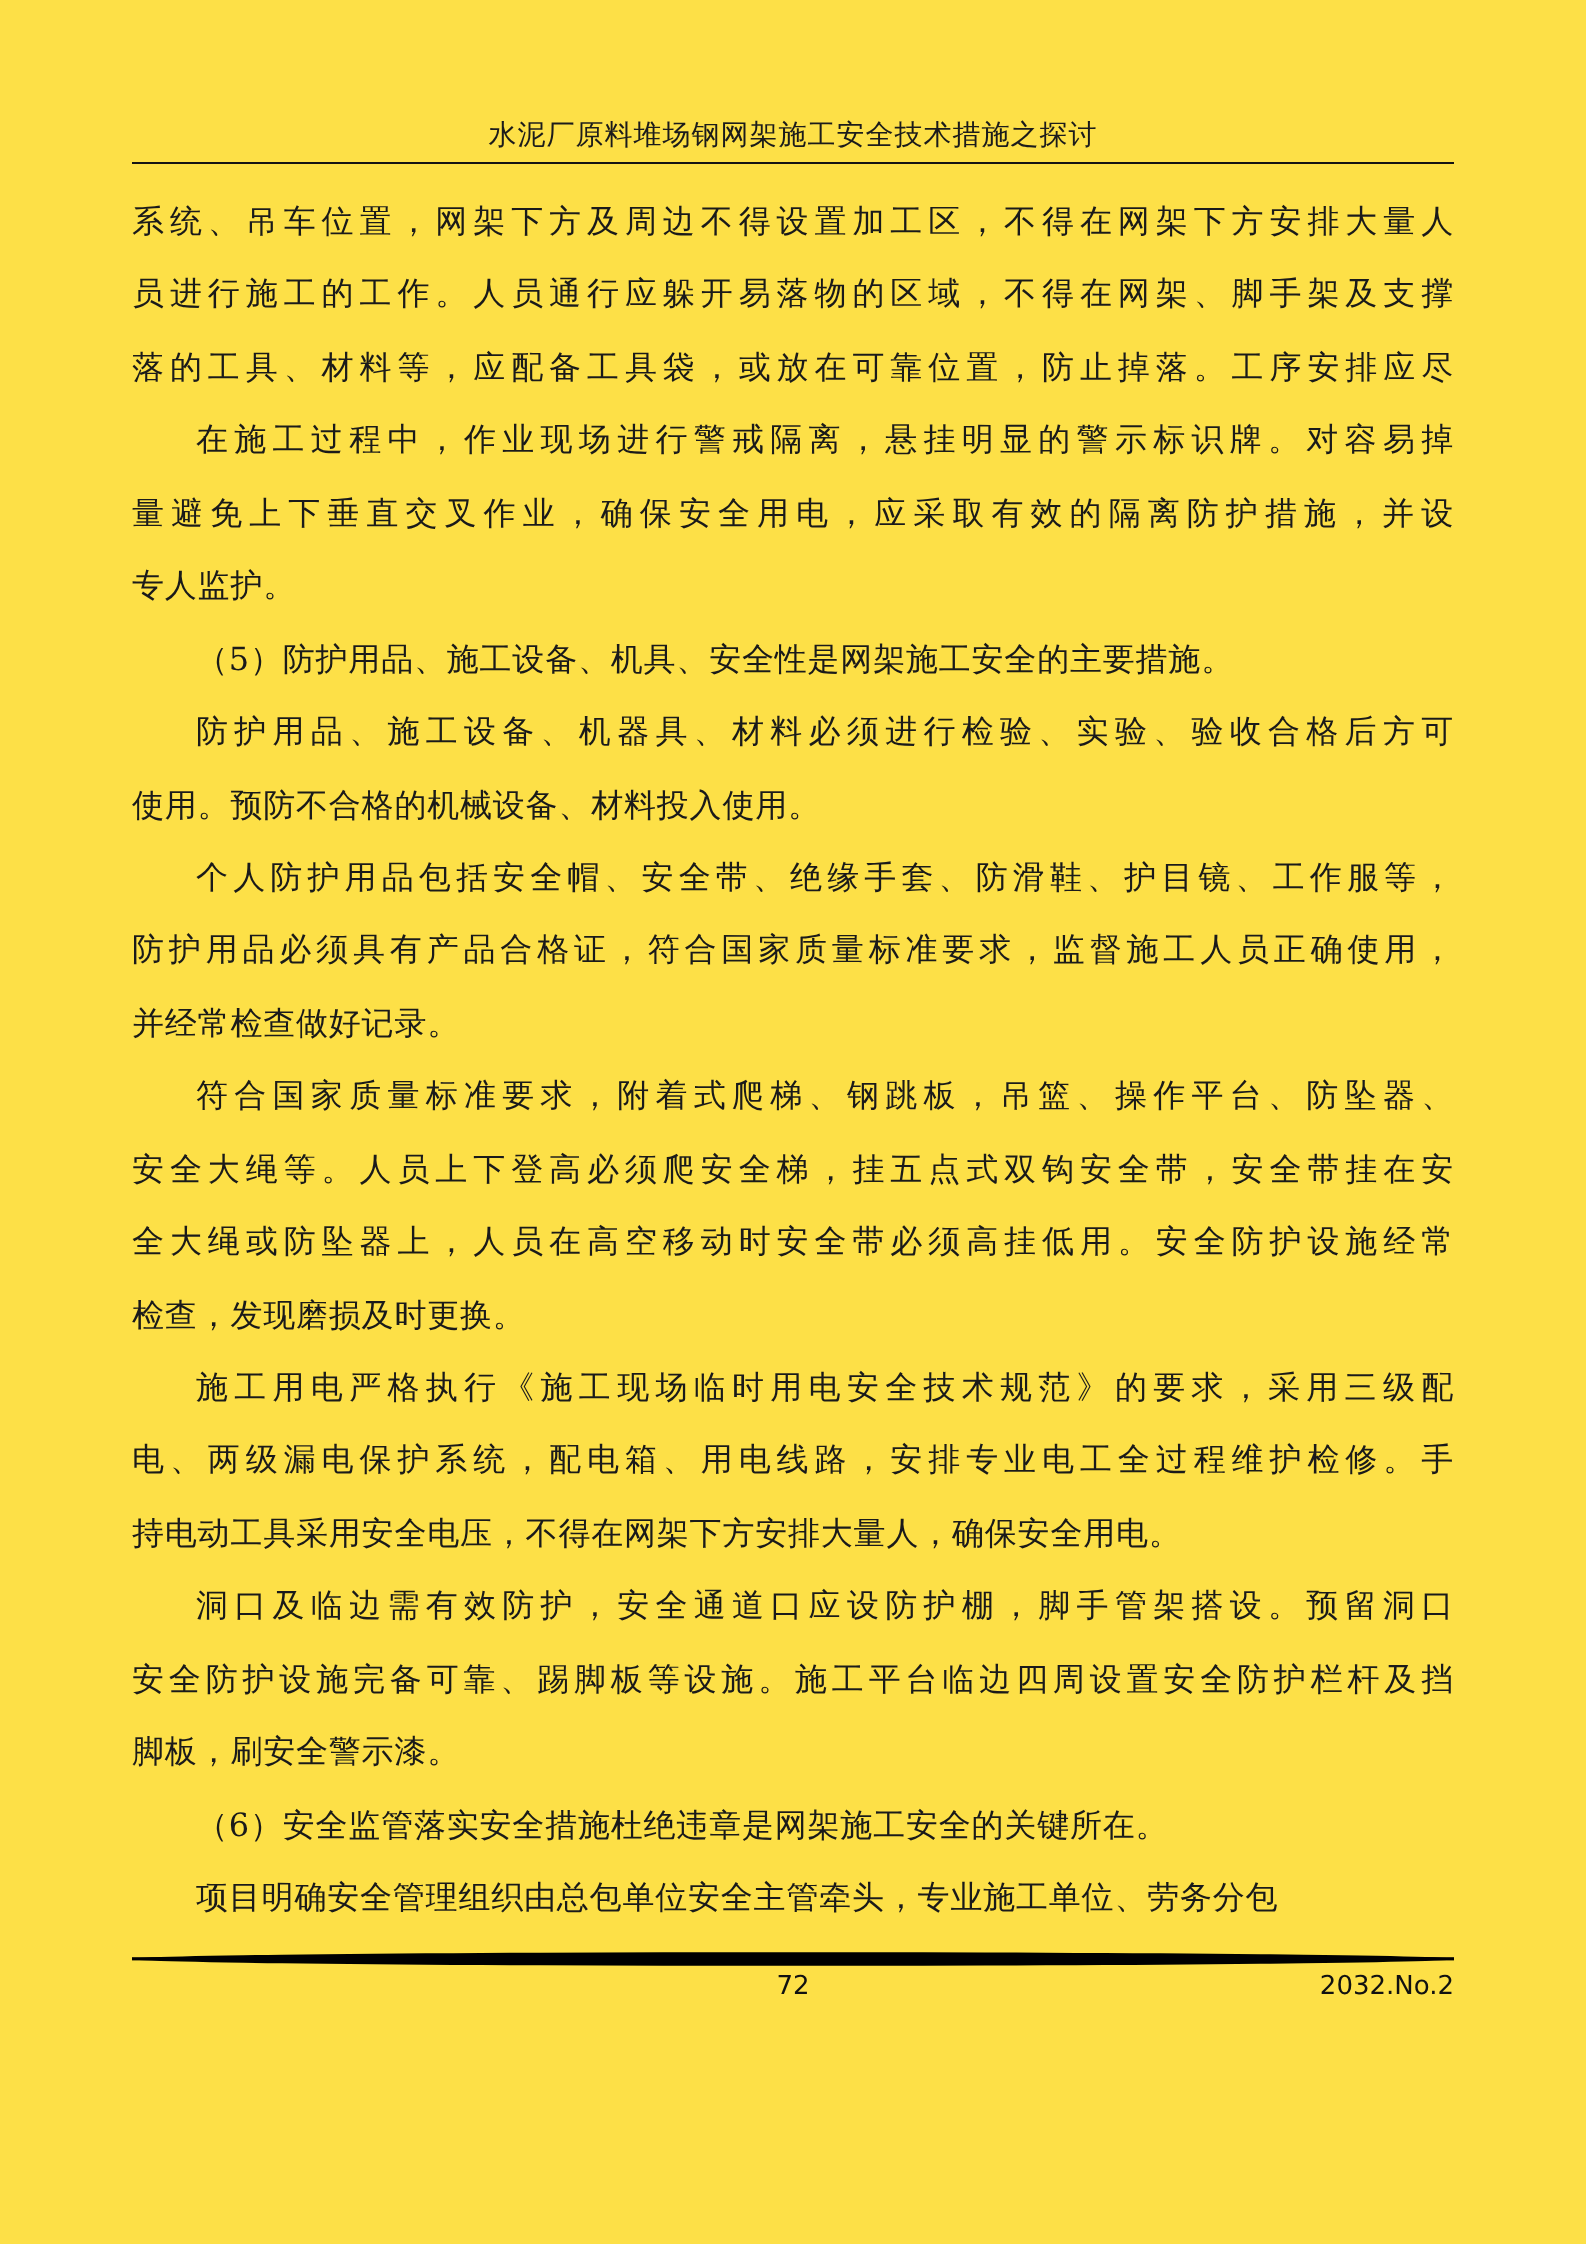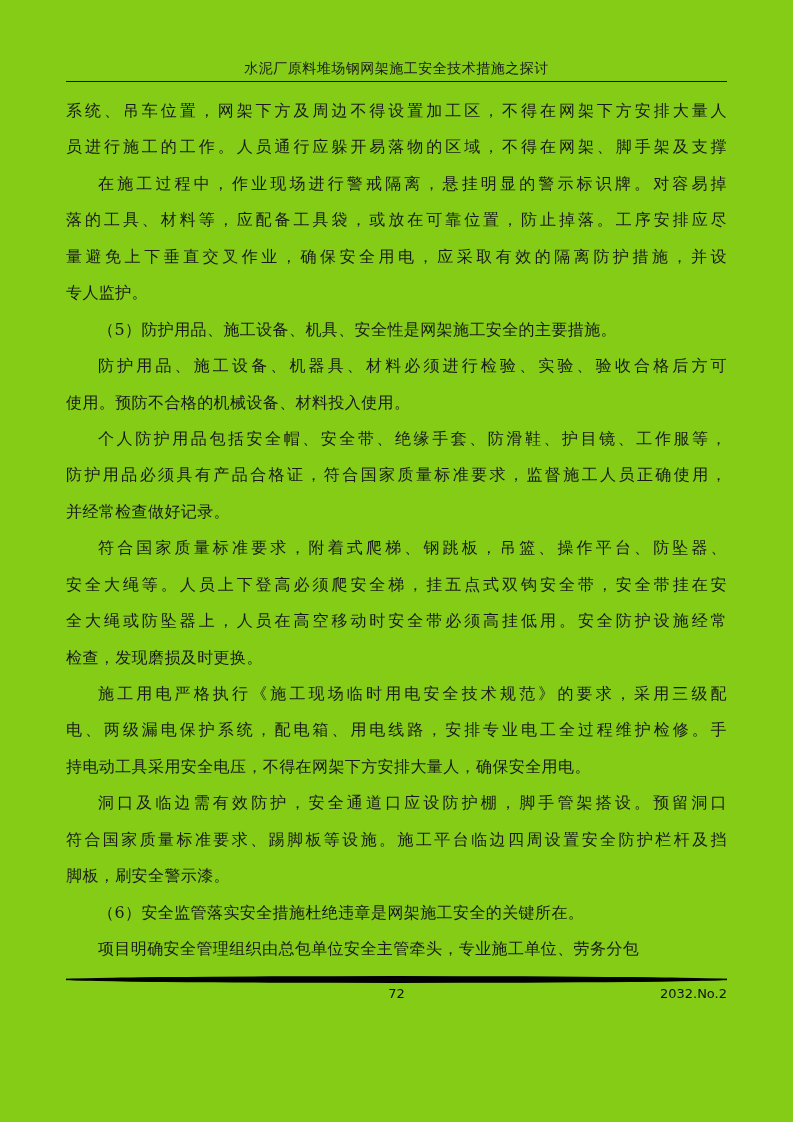--- a/index.html
+++ b/index.html
@@ -4,21 +4,21 @@
 <style>
   html, body {
     margin: 0;
     padding: 0;
     background: #e8e8e8;
   }
   .page {
     position: relative;
     width: 793px;
     height: 1122px;
-    background: #84cc16;
+    background: #fde047;
     font-family: "DejaVu Serif", serif;
     color: #1b1b1b;
     overflow: hidden;
   }
   .content {
     position: absolute;
     left: 66px;
     top: 0;
     width: 661px;
   }
@@ -91,39 +91,39 @@
 <div class="page">
   <div class="content">
 
     <div class="header">
       <div class="header-title">水泥厂原料堆场钢网架施工安全技术措施之探讨</div>
     </div>
 
     <div class="body-text">
         <div class="line">系统、吊车位置，网架下方及周边不得设置加工区，不得在网架下方安排大量人</div>
         <div class="line">员进行施工的工作。人员通行应躲开易落物的区域，不得在网架、脚手架及支撑</div>
+        <div class="line">落的工具、材料等，应配备工具袋，或放在可靠位置，防止掉落。工序安排应尽</div>
         <div class="line indent">在施工过程中，作业现场进行警戒隔离，悬挂明显的警示标识牌。对容易掉</div>
-        <div class="line">落的工具、材料等，应配备工具袋，或放在可靠位置，防止掉落。工序安排应尽</div>
         <div class="line">量避免上下垂直交叉作业，确保安全用电，应采取有效的隔离防护措施，并设</div>
         <div class="line para-end">专人监护。</div>
         <div class="line indent para-end">（5）防护用品、施工设备、机具、安全性是网架施工安全的主要措施。</div>
         <div class="line indent">防护用品、施工设备、机器具、材料必须进行检验、实验、验收合格后方可</div>
         <div class="line para-end">使用。预防不合格的机械设备、材料投入使用。</div>
         <div class="line indent">个人防护用品包括安全帽、安全带、绝缘手套、防滑鞋、护目镜、工作服等，</div>
         <div class="line">防护用品必须具有产品合格证，符合国家质量标准要求，监督施工人员正确使用，</div>
         <div class="line para-end">并经常检查做好记录。</div>
         <div class="line indent">符合国家质量标准要求，附着式爬梯、钢跳板，吊篮、操作平台、防坠器、</div>
         <div class="line">安全大绳等。人员上下登高必须爬安全梯，挂五点式双钩安全带，安全带挂在安</div>
         <div class="line">全大绳或防坠器上，人员在高空移动时安全带必须高挂低用。安全防护设施经常</div>
         <div class="line para-end">检查，发现磨损及时更换。</div>
         <div class="line indent">施工用电严格执行《施工现场临时用电安全技术规范》的要求，采用三级配</div>
         <div class="line">电、两级漏电保护系统，配电箱、用电线路，安排专业电工全过程维护检修。手</div>
         <div class="line para-end">持电动工具采用安全电压，不得在网架下方安排大量人，确保安全用电。</div>
         <div class="line indent">洞口及临边需有效防护，安全通道口应设防护棚，脚手管架搭设。预留洞口</div>
-        <div class="line">符合国家质量标准要求、踢脚板等设施。施工平台临边四周设置安全防护栏杆及挡</div>
+        <div class="line">安全防护设施完备可靠、踢脚板等设施。施工平台临边四周设置安全防护栏杆及挡</div>
         <div class="line para-end">脚板，刷安全警示漆。</div>
         <div class="line indent para-end">（6）安全监管落实安全措施杜绝违章是网架施工安全的关键所在。</div>
         <div class="line indent para-end">项目明确安全管理组织由总包单位安全主管牵头，专业施工单位、劳务分包</div>
       </div>
 
     <div class="footer">
       <svg class="footer-bar" viewBox="0 0 661 8" preserveAspectRatio="none">
         <rect x="0" y="2.6" width="661" height="1.6" fill="#000000"></rect>
         <ellipse cx="330.5" cy="3.5" rx="330.5" ry="3.4" fill="#000000"></ellipse>
       </svg>

